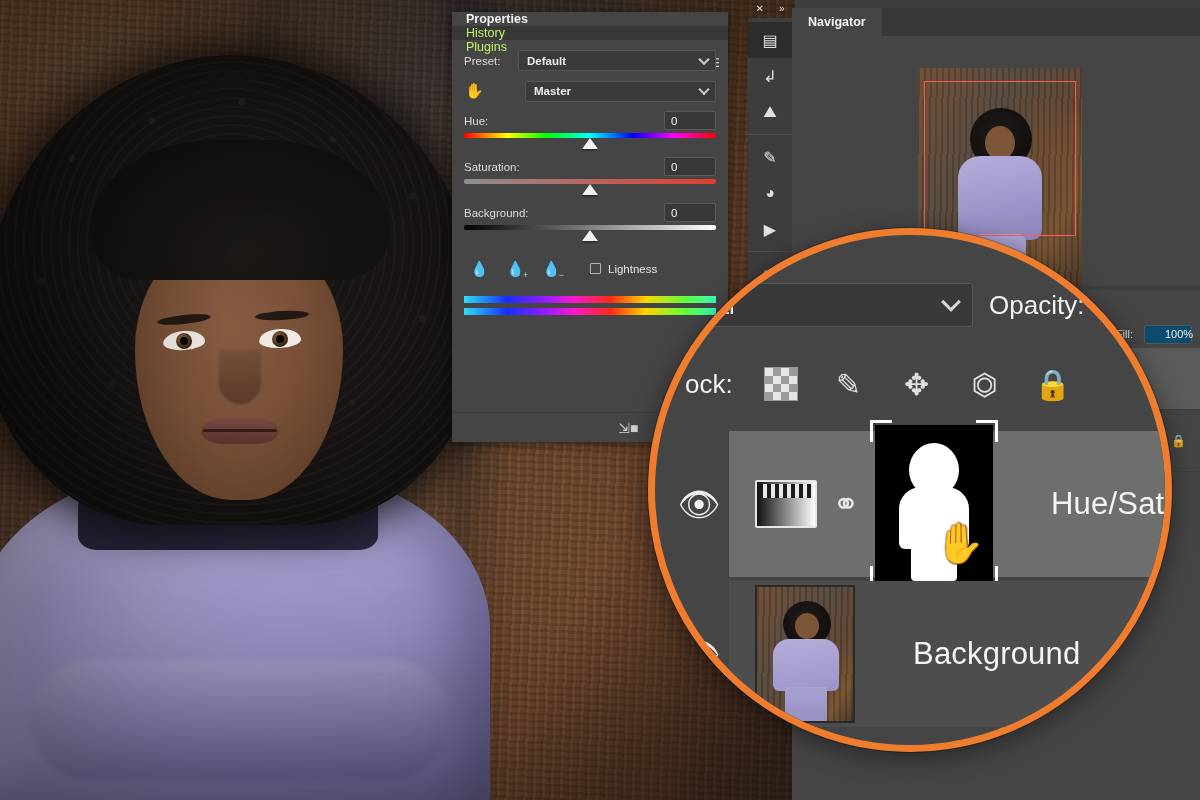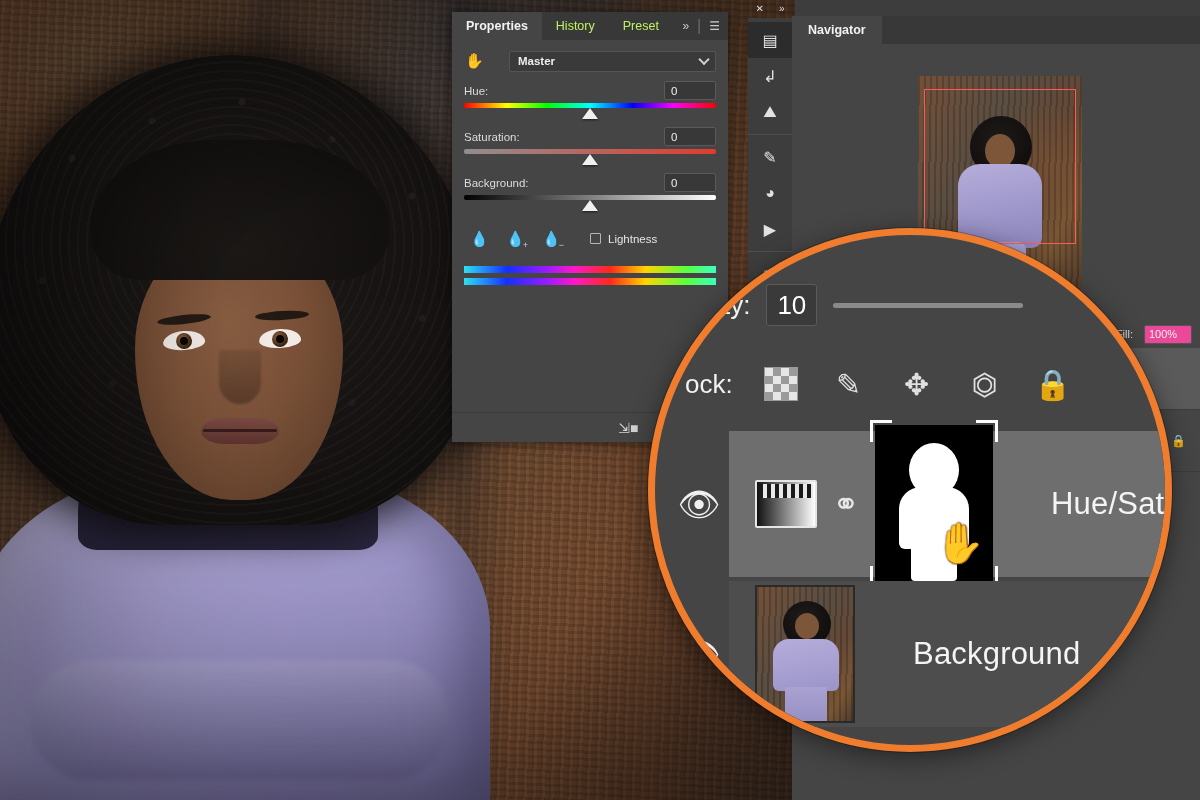--- a/index.html
+++ b/index.html
@@ -101,21 +101,21 @@
   .mouth { position:absolute; left: 66px; bottom: 56px; width: 78px; height: 26px;
            background: linear-gradient(180deg,#7a4a43,#5d332f); border-radius: 40px/22px; }
   .mouth-line { position:absolute; left: 68px; bottom: 68px; width: 74px; height: 3px;
                 background: rgba(40,20,16,.8); border-radius: 3px; }
   .bangs { position:absolute; left: 130px; bottom: 520px; width: 300px; height: 140px;
            background: radial-gradient(ellipse at 50% 80%, #1c1917 0%, #100e0d 100%);
            border-radius: 150px 150px 60px 60px / 110px 110px 60px 60px; }
 
   
   .panel { background:#454545; }
-  .tabbar { background:#383838; height:28px; display:flex; align-items:stretch; }
+  .tabbar { background:#383838; height:28px; display:flex; align-items:stretch;flex-direction:column; }
   .tab { padding:0 14px; display:flex; align-items:center; font-size:12.5px; color:#bef264; }
   .tab.active { background:#454545; color:#f2f2f2; font-weight:bold; }
   .tabbar-right { margin-left:auto; display:flex; align-items:center; gap:8px; padding:0 8px; color:#c9c9c9; }
 
   
   #properties {
     position:absolute; left:452px; top:12px; width:276px; height:430px;
     background:#454545; box-shadow: 0 2px 10px rgba(0,0,0,.5);
   }
   .prop-head { height:32px; display:flex; align-items:center; gap:9px; padding:0 12px;
@@ -173,21 +173,21 @@
   .foot-ico { color:#d2d2d2; font-size:14px; display:flex; align-items:center; }
 
   
   #toolrail { position:absolute; left:748px; top:18px; width:44px; height:268px; background:#3d3d3d; }
   .rail-grp { border-bottom:1px solid #4e4e4e; padding:4px 0; }
   .rail-btn { width:44px; height:36px; display:flex; align-items:center; justify-content:center;
               color:#e2e2e2; font-size:16px; }
   .rail-btn.active { background:#2c2c2c; }
 
   
-  #navigator { position:absolute; left:792px; top:16px; width:408px; height:278px; background:#6d28d9; }
+  #navigator { position:absolute; left:792px; top:8px; width:408px; height:278px; background:#6d28d9; }
   .nav-tabbar { background:#383838; height:28px; display:flex; }
   .nav-tab { padding:0 16px; display:flex; align-items:center; font-size:12.5px;
              color:#f2f2f2; font-weight:bold; background:#454545; }
   .nav-canvas { position:relative; height:250px; background:#454545; }
   .nav-thumb { position:absolute; left:126px; top:32px; width:164px; height:218px; overflow:hidden;
     background:
       radial-gradient(ellipse 70px 90px at 80% 40%, rgba(120,78,46,.6), transparent 70%),
       linear-gradient(120deg,#6e4b33,#55483c 35%,#5e4331 60%,#74512f 80%,#4a3628);
   }
   .nav-thumb .tex { position:absolute; inset:0; opacity:.6;
@@ -204,22 +204,22 @@
               background: linear-gradient(180deg,#a9a2d1,#938cc0); border-radius:8px 8px 4px 4px; }
   .nav-view { position:absolute; left:132px; top:45px; width:152px; height:155px;
               border:1px solid #ff5a55; }
 
   
   #layers { position:absolute; left:792px; top:290px; width:408px; height:510px; background:#454545; }
   .ly-opt { height:30px; display:flex; align-items:center; gap:8px; padding:0 8px; }
   .ly-blend { width:122px; height:21px; background:#3a3a3a; border:1px solid #555; border-radius:2px;
               display:flex; align-items:center; padding:0 8px; font-size:11px; color:#ececec; position:relative; }
   .ly-lab { font-size:11px; color:#e0e0e0; }
-  .ly-num { width:48px; height:19px; background:#ec4899; border:1px solid #555; border-radius:2px;
-            font-size:11px; color:#f0f0f0; display:flex; align-items:center; padding-left:4px; }
+  .ly-num { width:48px; height:19px; background:#0c4a6e; border:1px solid #555; border-radius:2px;
+            font-size:11px; color:#f0f0f0; display:flex; align-items:center; padding-left:20px; }
   .ly-lock { height:28px; display:flex; align-items:center; gap:11px; padding:0 8px; font-size:11px; color:#e0e0e0; }
   .ly-row { height:62px; display:flex; align-items:center; gap:10px; padding:0 6px;
             border-bottom:1px solid #3c3c3c; }
   .ly-row.sel { background:#5a5a5a; }
   .ly-eye { width:24px; text-align:center; color:#e6e6e6; font-size:13px; }
   .ly-name { font-size:12.5px; color:#f0f0f0; }
 
   
   #magnifier {
     position:absolute; left:648px; top:228px; width:524px; height:524px;
@@ -327,34 +327,41 @@
       </div>
       <div class="bangs"></div>
     </div>
     <div class="vignette"></div>
   </div>
 
   <div id="properties" class="panel">
     <div class="tabbar">
       <div class="tab active">Properties</div>
       <div class="tab">History</div>
-      <div class="tab">Preset</div>
+      <div class="tab">Plugins</div>
       <div class="tabbar-right">
         <span style="font-size:12px;">»</span>
         <span style="color:#6a6a6a;">|</span>
         <span style="font-size:12px;">☰</span>
       </div>
     </div>
 
 
     <div class="prop-body">
+      <div class="row">
+        <span class="row-lab">Preset:</span>
+        <div class="select">
+          <span>Default</span>
+          <span class="chev"></span>
+        </div>
+      </div>
 
       <div class="row">
         <span class="hand-ico">✋</span>
-        <div class="select" style="margin-left:15px;">
+        <div class="select" style="margin-left:31px;">
           <span>Master</span>
           <span class="chev"></span>
         </div>
       </div>
 
       <div class="sl-block">
         <div class="sl-top">
           <span class="sl-label">Hue:</span>
           <span class="sl-val">0</span>
         </div>
@@ -471,20 +478,24 @@
       <span class="ly-eye">👁</span>
       <span class="ly-name">Background</span>
       <span style="margin-left:auto;margin-right:8px;color:#cfcfcf;font-size:12px;">🔒</span>
     </div>
   </div>
 
   <div id="magnifier">
     <div class="mag-inner">
 
       <div class="m-blendrow">
+        <div class="m-blend">
+          <span>nal</span>
+          <span class="m-chev"></span>
+        </div>
         <span class="m-lab">Opacity:</span>
         <span class="m-val">10</span>
         <span class="m-op-track"></span>
 
       </div>
 
       <div class="m-lockrow">
         <span class="m-lab">ock:</span>
         <span class="m-lockico">
             <span class="checker"></span>

